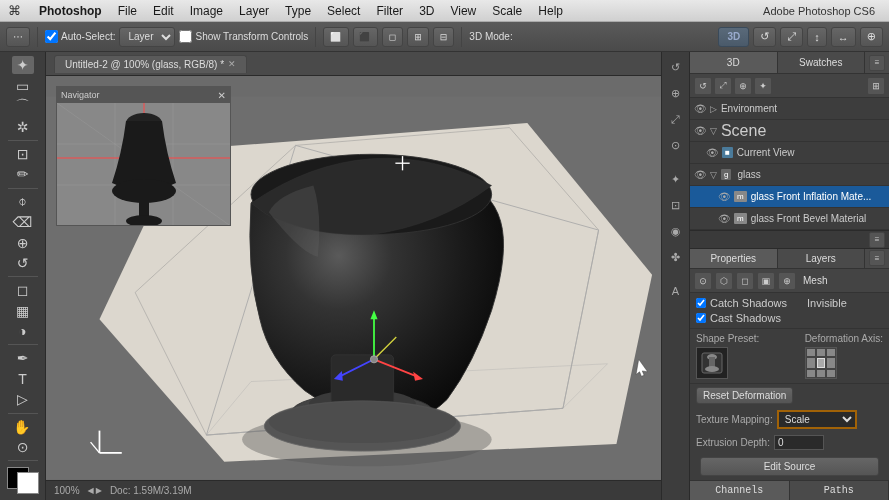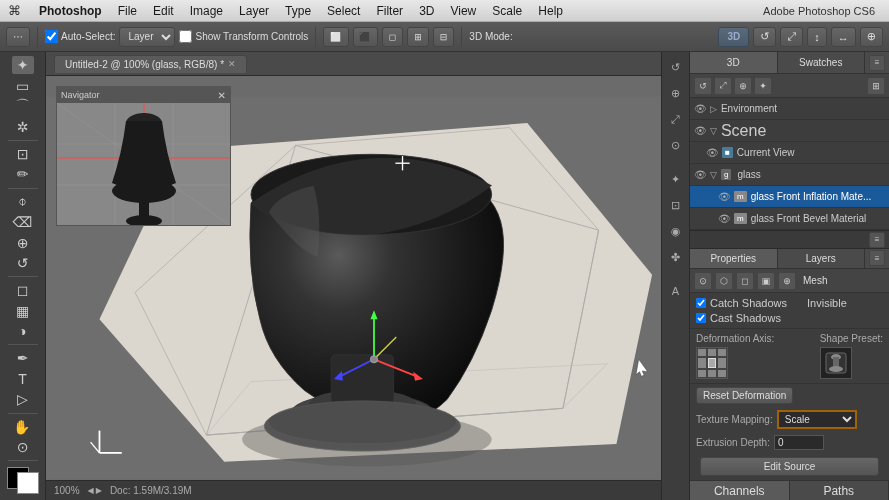--- a/index.html
+++ b/index.html
@@ -102,21 +102,21 @@
     .props-check input { width: 10px; height: 10px; }
     .props-section { padding: 4px 6px; border-bottom: 1px solid #333; }
     .shape-preview { width: 32px; height: 32px; background: #222; border: 1px solid #555; display: flex; align-items: center; justify-content: center; }
     .deform-grid { width: 32px; height: 32px; background: #444; border: 1px solid #555; display: grid; grid-template-columns: repeat(3,1fr); }
     .deform-dot { background: #888; margin: 1px; }
     .props-input { background: #2a2a2a; border: 1px solid #555; color: #ddd; font-size: 10px; width: 50px; padding: 1px 3px; }
     .props-select { background: #2a2a2a; border: 2px solid #a16207; color: #ddd; font-size: 10px; width: 80px; padding: 1px 2px; }
     .reset-btn { background: linear-gradient(to bottom, #666, #555); border: 1px solid #444; border-radius: 3px; color: #ddd; font-size: 10px; padding: 2px 6px; cursor: pointer; flex: 1; }
     .edit-source-btn { background: linear-gradient(to bottom, #666, #555); border: 1px solid #444; border-radius: 3px; color: #ddd; font-size: 10px; padding: 3px 8px; cursor: pointer; width: 90%; margin: 4px auto; display: block; }
     .bottom-tabs { display: flex; height: 20px; background: #4a4a4a; border-top: 1px solid #333; }
-    .bottom-tab { flex: 1; display: flex; align-items: center; justify-content: center; font-size: 12px; color: #ddd; cursor: pointer; border-right: 1px solid #333; }
+    .bottom-tab { flex: 1; display: flex; align-items: center; justify-content: center; font-size: 10px; color: #ddd; cursor: pointer; border-right: 1px solid #333; font-family: Liberation Mono, monospace; }
     .bottom-tab.active { background: #5a5a5a; }
     .panel-icon-row { display: flex; align-items: center; justify-content: space-between; padding: 2px 6px; }
     .panel-icon-sm { width: 16px; height: 16px; background: #555; border: 1px solid #444; border-radius: 2px; display: flex; align-items: center; justify-content: center; color: #ccc; font-size: 8px; cursor: pointer; }
   </style>
 </head>
 <body>
 
 <div id="menubar">
   <span class="apple-logo">⌘</span>
   <span class="app-name">Photoshop</span>
@@ -427,44 +427,44 @@
             <span style="margin-left:16px;">Invisible</span>
           </div>
           <div class="props-check" style="margin-top:3px;">
             <input type="checkbox" checked="" style="">
             <span>Cast Shadows</span>
           </div>
         </div>
 
         <div class="props-section" style="display:flex;align-items:center;justify-content:space-between;">
           <div>
-            <div style="font-size:10px;color:#aaa;margin-bottom:3px;">Deformation Axis:</div>
-            <div class="deform-grid">
-              <div class="deform-dot" style="background:#888;margin:1px;"></div>
-              <div class="deform-dot" style="background:#888;margin:1px;"></div>
-              <div class="deform-dot" style="background:#888;margin:1px;"></div>
-              <div class="deform-dot" style="background:#888;margin:1px;"></div>
-              <div class="deform-dot" style="background:#aaa;margin:1px;border:1px solid #ddd;"></div>
-              <div class="deform-dot" style="background:#888;margin:1px;"></div>
-              <div class="deform-dot" style="background:#888;margin:1px;"></div>
-              <div class="deform-dot" style="background:#888;margin:1px;"></div>
-              <div class="deform-dot" style="background:#888;margin:1px;"></div>
-            </div>
-          </div>
-          <div>
             <div style="font-size:10px;color:#aaa;margin-bottom:3px;">Shape Preset:</div>
             <div class="shape-preview">
               <svg width="28" height="28" viewBox="0 0 28 28">
                 <rect x="4" y="4" width="20" height="20" rx="2" fill="#333" stroke="#666" stroke-width="1"></rect>
                 <ellipse cx="14" cy="8" rx="5" ry="3" fill="#888"></ellipse>
                 <rect x="11" y="8" width="6" height="12" fill="#666"></rect>
                 <ellipse cx="14" cy="20" rx="7" ry="3" fill="#888"></ellipse>
               </svg>
             </div>
           </div>
+          <div>
+            <div style="font-size:10px;color:#aaa;margin-bottom:3px;">Deformation Axis:</div>
+            <div class="deform-grid">
+              <div class="deform-dot" style="background:#888;margin:1px;"></div>
+              <div class="deform-dot" style="background:#888;margin:1px;"></div>
+              <div class="deform-dot" style="background:#888;margin:1px;"></div>
+              <div class="deform-dot" style="background:#888;margin:1px;"></div>
+              <div class="deform-dot" style="background:#aaa;margin:1px;border:1px solid #ddd;"></div>
+              <div class="deform-dot" style="background:#888;margin:1px;"></div>
+              <div class="deform-dot" style="background:#888;margin:1px;"></div>
+              <div class="deform-dot" style="background:#888;margin:1px;"></div>
+              <div class="deform-dot" style="background:#888;margin:1px;"></div>
+            </div>
+          </div>
         </div>
 
         <div style="padding:3px 6px;">
           <button class="reset-btn">Reset Deformation</button>
         </div>
 
         <div class="props-row">
           <span class="props-label">Texture Mapping:</span>
           <select class="props-select">
             <option>Scale</option>

